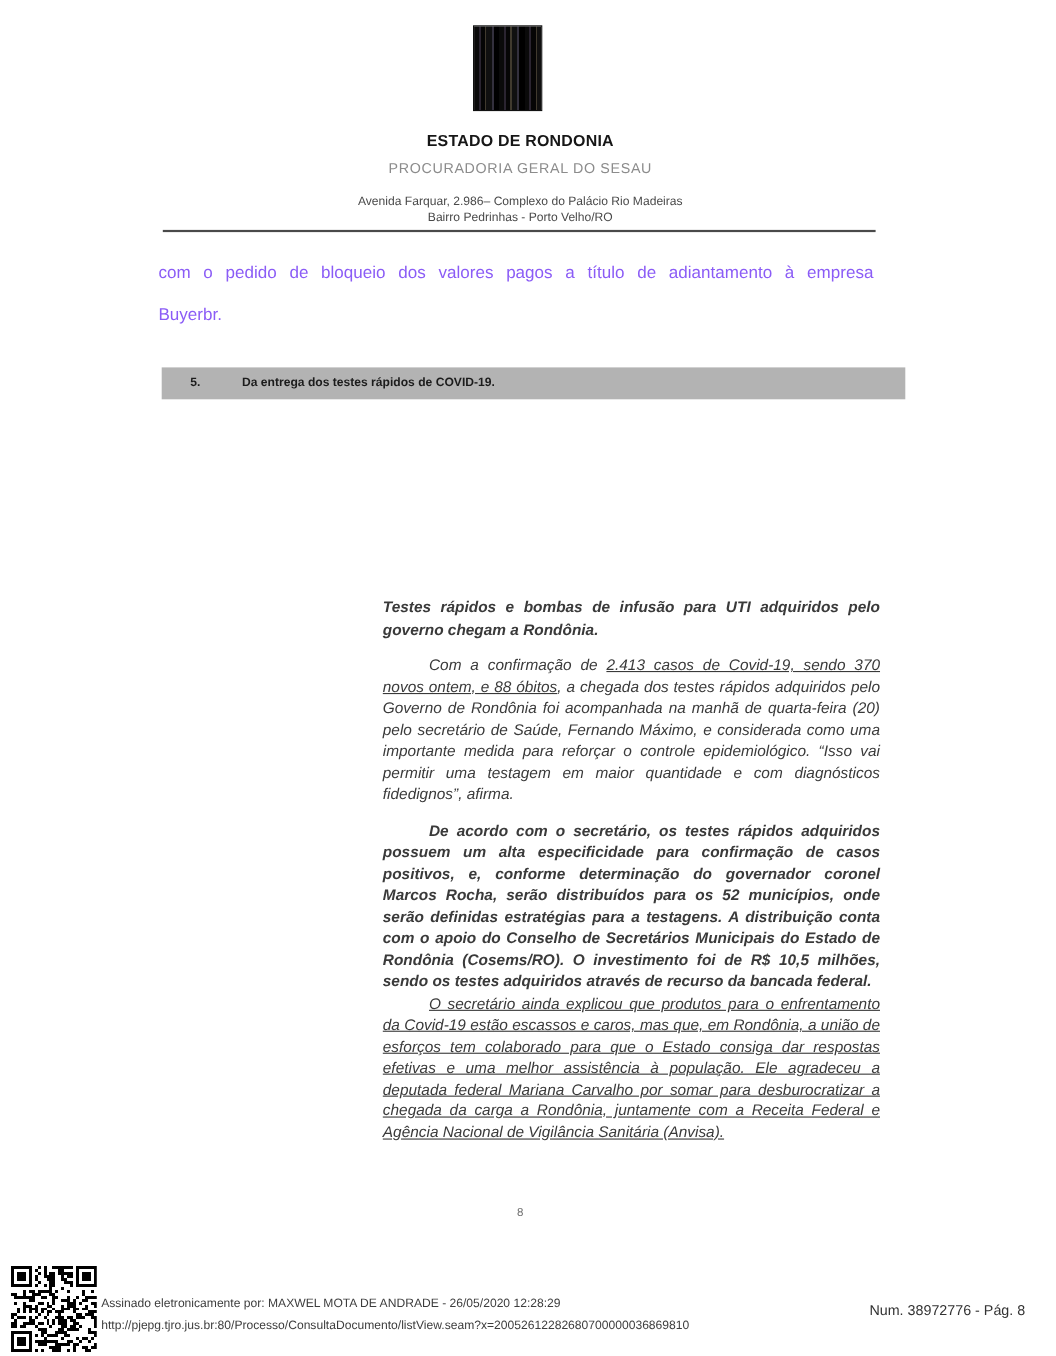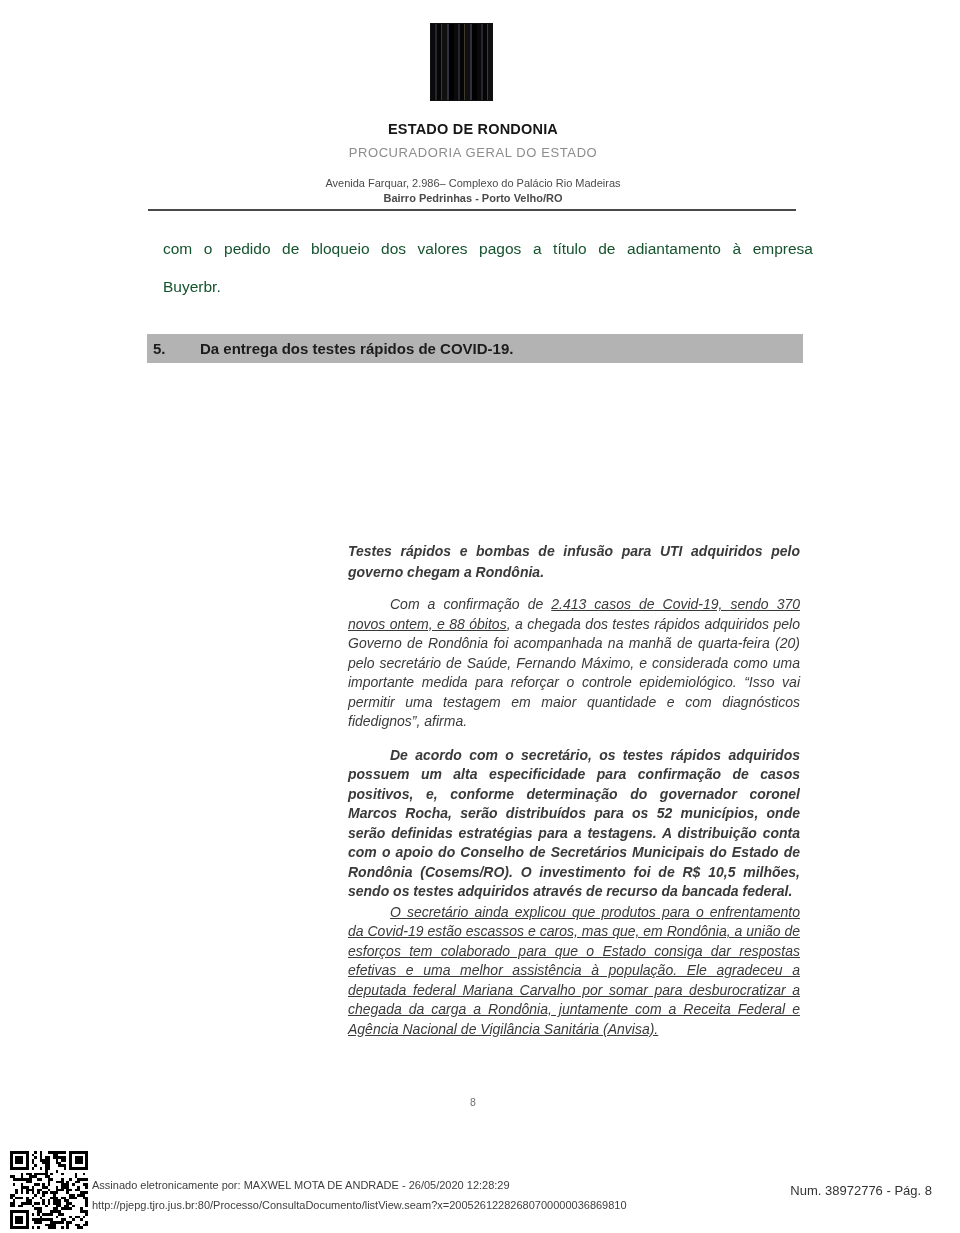--- a/index.html
+++ b/index.html
@@ -31,34 +31,34 @@
       #000000 18px,#000000 23px);
     outline:1px solid #111;
   }
   .header-text{
     position:absolute;left:148px;top:122px;width:650px;
     text-align:center;line-height:1;
   }
   .org{font-size:14.5px;font-weight:bold;color:var(--ink-dark);letter-spacing:.2px;}
   .dept{font-size:13px;color:var(--ink-gray);margin-top:9px;letter-spacing:.6px;}
   .addr{font-size:11px;color:#4a4a4a;margin-top:17px;line-height:14px;}
-  .addr2{font-size:11px;color:#4a4a4a;margin-top:1px;line-height:14px;font-weight:bold;}
+  .addr2{font-size:11px;color:#4a4a4a;margin-top:1px;line-height:14px;}
   .header-rule{
     position:absolute;left:148px;top:209px;width:648px;height:2px;
     background:#4a4a4a;
   }
   
-  .para{position:absolute;left:163px;width:650px;font-size:15.5px;color:#14532d;text-align:justify;}
+  .para{position:absolute;left:144px;width:650px;font-size:15.5px;color:#8b5cf6;text-align:justify;}
   .para1{top:230px;line-height:38px;}
   .para1 .justify-line{text-align:justify;text-align-last:justify;}
   .section-bar{
     position:absolute;left:147px;top:334px;width:656px;height:29px;
     background:var(--bar-bg);
-    font-size:15px;font-weight:bold;color:#1c1c1c;
-    line-height:29px;white-space:nowrap;
+    font-size:11px;font-weight:bold;color:#1c1c1c;
+    line-height:29px;white-space:nowrap;padding-left:20px;
   }
   .section-num{display:inline-block;width:47px;padding-left:6px;}
   .para2{top:369px;line-height:37px;text-indent:93px;}
   .para3{top:473px;line-height:34px;text-indent:93px;}
   .italic{font-style:italic;}
   
   .quote{
     position:absolute;left:348px;top:541px;width:452px;
     font-size:14px;line-height:19.5px;color:#3a3a3a;
     font-style:italic;text-align:justify;
@@ -88,21 +88,21 @@
 </style>
 </head>
 <body>
 
 <div class="page">
 
   <div class="barcode"></div>
 
   <div class="header-text">
     <div class="org">ESTADO DE RONDONIA</div>
-    <div class="dept">PROCURADORIA GERAL DO ESTADO</div>
+    <div class="dept">PROCURADORIA GERAL DO SESAU</div>
     <div class="addr">Avenida Farquar, 2.986– Complexo do Palácio Rio Madeiras</div>
     <div class="addr2">Bairro Pedrinhas - Porto Velho/RO</div>
   </div>
   <div class="header-rule"></div>
 
   <div class="para para1">
     <div class="justify-line">com o pedido de bloqueio dos valores pagos a título de adiantamento à empresa</div>
     <div>Buyerbr.</div>
   </div>
 

